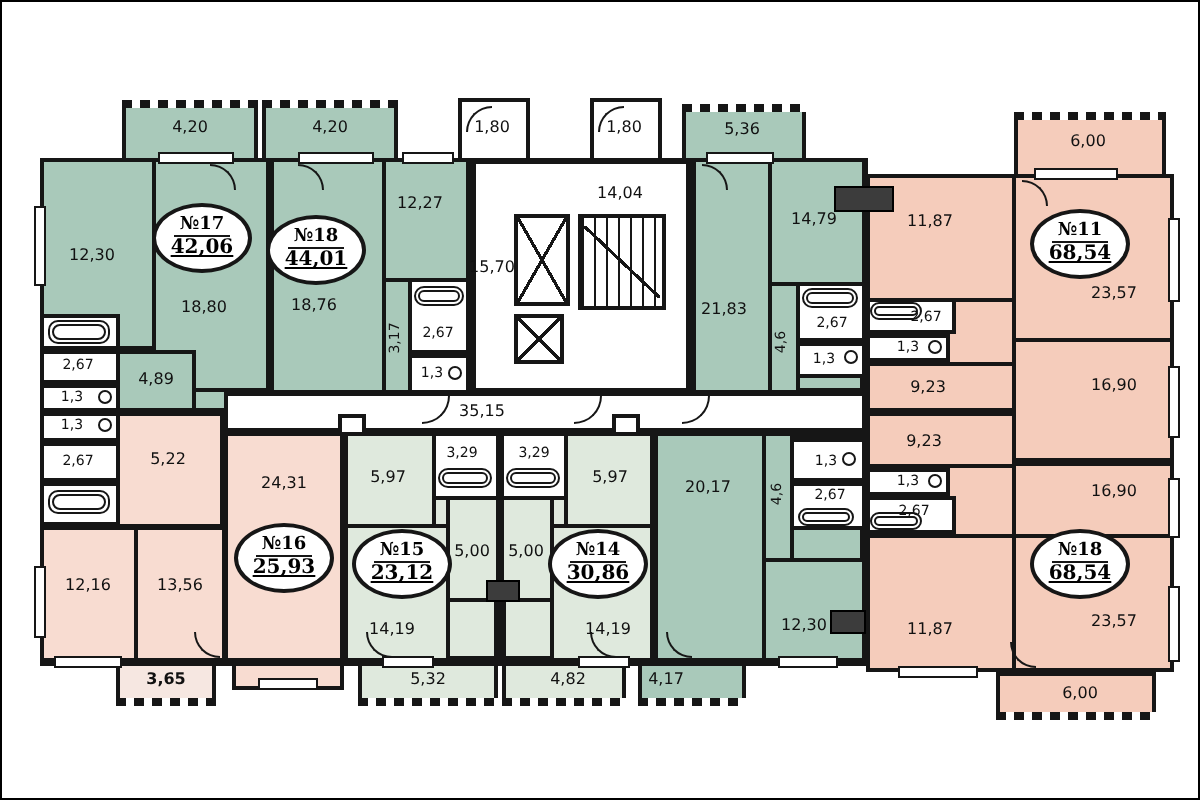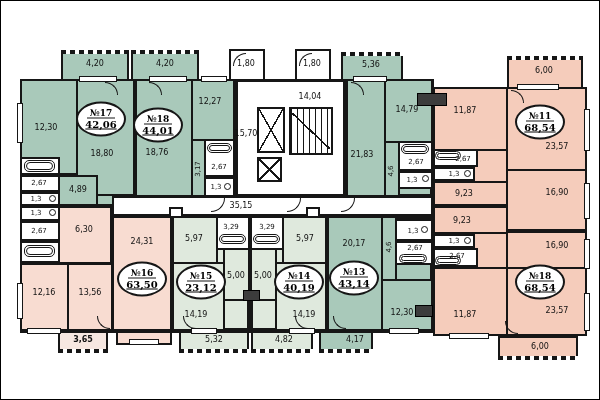--- a/index.html
+++ b/index.html
@@ -216,33 +216,29 @@
   <div class="badge" style="left:157px;top:124px;">
     <span class="num">№18</span>
     <span class="ar">44,01</span>
   </div>
   <div class="badge" style="left:539px;top:121px;">
     <span class="num">№11</span>
     <span class="ar">68,54</span>
   </div>
   <div class="badge" style="left:141px;top:278px;">
     <span class="num">№16</span>
-    <span class="ar">63,50</span>
+    <span class="ar">25,93</span>
   </div>
   <div class="badge" style="left:200px;top:281px;">
     <span class="num">№15</span>
     <span class="ar">23,12</span>
   </div>
   <div class="badge" style="left:298px;top:281px;">
     <span class="num">№14</span>
-    <span class="ar">40,19</span>
-  </div>
-  <div class="badge" style="left:353px;top:277px;">
-    <span class="num">№13</span>
-    <span class="ar">43,14</span>
+    <span class="ar">30,86</span>
   </div>
   <div class="badge" style="left:539px;top:281px;">
     <span class="num">№18</span>
     <span class="ar">68,54</span>
   </div>
 
   <span class="lbl" style="left:94px;top:63px;">4,20</span>
   <span class="lbl" style="left:164px;top:63px;">4,20</span>
   <span class="lbl" style="left:245px;top:63px;">1,80</span>
   <span class="lbl" style="left:311px;top:63px;">1,80</span>
@@ -280,21 +276,21 @@
   <span class="lbl" style="left:461px;top:220px;">9,23</span>
   <span class="lbl sm" style="left:453px;top:240px;">1,3</span>
   <span class="lbl sm" style="left:456px;top:255px;">2,67</span>
   <span class="lbl" style="left:556px;top:245px;">16,90</span>
   <span class="lbl" style="left:556px;top:310px;">23,57</span>
   <span class="lbl" style="left:464px;top:314px;">11,87</span>
   <span class="lbl" style="left:539px;top:346px;">6,00</span>
 
   <span class="lbl sm" style="left:35px;top:212px;">1,3</span>
   <span class="lbl sm" style="left:38px;top:230px;">2,67</span>
-  <span class="lbl" style="left:83px;top:229px;">6,30</span>
+  <span class="lbl" style="left:83px;top:229px;">5,22</span>
   <span class="lbl" style="left:141px;top:241px;">24,31</span>
   <span class="lbl" style="left:43px;top:292px;">12,16</span>
   <span class="lbl" style="left:89px;top:292px;">13,56</span>
   <span class="lbl" style="left:82px;top:339px;font-weight:bold;">3,65</span>
 
   <span class="lbl" style="left:193px;top:238px;">5,97</span>
   <span class="lbl sm" style="left:230px;top:226px;">3,29</span>
   <span class="lbl" style="left:235px;top:275px;">5,00</span>
   <span class="lbl" style="left:195px;top:314px;">14,19</span>
   <span class="lbl" style="left:213px;top:339px;">5,32</span>
@@ -303,15 +299,15 @@
   <span class="lbl" style="left:304px;top:238px;">5,97</span>
   <span class="lbl" style="left:262px;top:275px;">5,00</span>
   <span class="lbl" style="left:303px;top:314px;">14,19</span>
   <span class="lbl" style="left:283px;top:339px;">4,82</span>
 
   <span class="lbl" style="left:353px;top:243px;">20,17</span>
   <span class="lbl sm rot" style="left:388px;top:246px;">4,6</span>
   <span class="lbl sm" style="left:412px;top:230px;">1,3</span>
   <span class="lbl sm" style="left:414px;top:247px;">2,67</span>
   <span class="lbl" style="left:401px;top:312px;">12,30</span>
-  <span class="lbl" style="left:354px;top:339px;">4,17</span>
+  <span class="lbl" style="left:332px;top:339px;">4,17</span>
 
 </div>
 
 </body></html>

